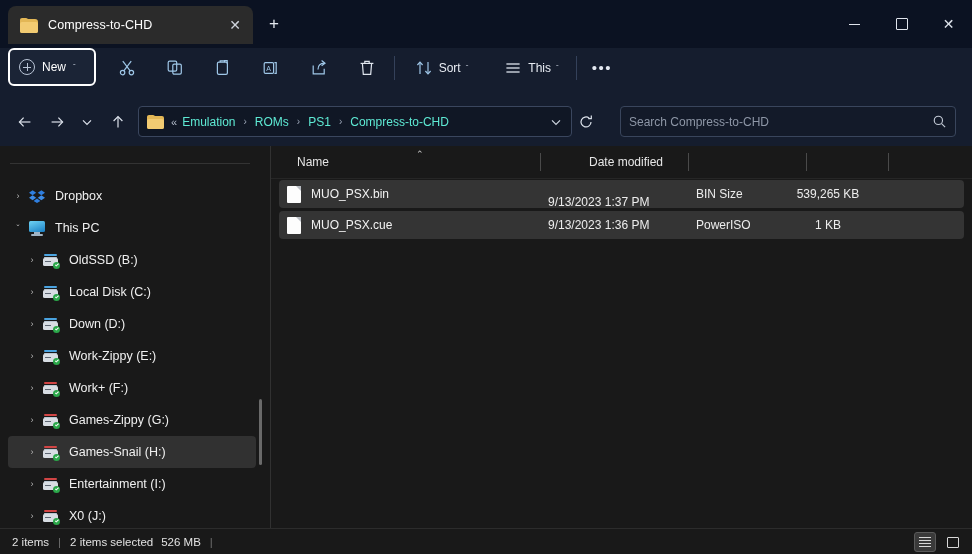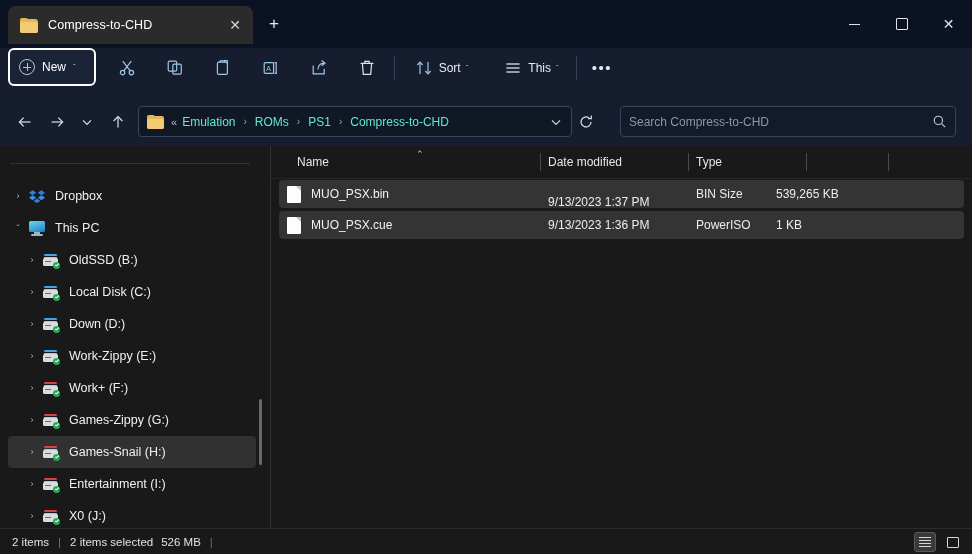--- a/index.html
+++ b/index.html
@@ -256,21 +256,21 @@
     background: #fdfdfd; border-radius: 1px;
   }
   .file-icon .fold {
     position: absolute; right: 0; top: 0; width: 0; height: 0;
     border-left: 5px solid transparent; border-top: 5px solid #b9bdc4;
   }
   .fname { color: #f2f2f2; font-size: 12px; margin-left: 10px; white-space: nowrap; }
   .fcell {
     position: absolute; color: #ededed; font-size: 12px; white-space: nowrap;
   }
-  .fcell.right { text-align: left; }
+  .fcell.right { text-align: center; }
 
   
   .statusbar {
     position: absolute; top: 528px; left: 0; width: 972px; height: 26px;
     background: #191919; border-top: 1px solid #2c2c2c;
     display: flex; align-items: center;
   }
   .status-text { color: #e2e2e2; font-size: 11.5px; margin-left: 12px; white-space: nowrap; }
   .status-sep { color: #6f6f6f; font-size: 11.5px; margin: 0 9px; }
   .viewtoggles {
@@ -598,27 +598,24 @@
 <div class="vdivider"></div>
 
 <div class="filepane">
 
   <div class="colheader">
     <div class="colh" style="left:18px;width:250px;">
       <span>Name</span>
     </div>
     <div class="sort-caret">⌃</div>
     <div class="colsep" style="left:269px;"></div>
-    <div class="colh" style="left:269px;width:148px;">
+    <div class="colh" style="left:277px;width:148px;justify-content:center;">
       <span>Date modified</span>
     </div>
     <div class="colsep" style="left:417px;"></div>
-    <div class="colh" style="left:417px;width:118px;">
-      <span>Type</span>
-    </div>
     <div class="colsep" style="left:535px;"></div>
     <div class="colsep" style="left:617px;"></div>
   </div>
   <div class="headline"></div>
 
   <div class="rows">
 
     <div class="frow selected">
       <div class="file-icon">
         <div class="page"></div>

